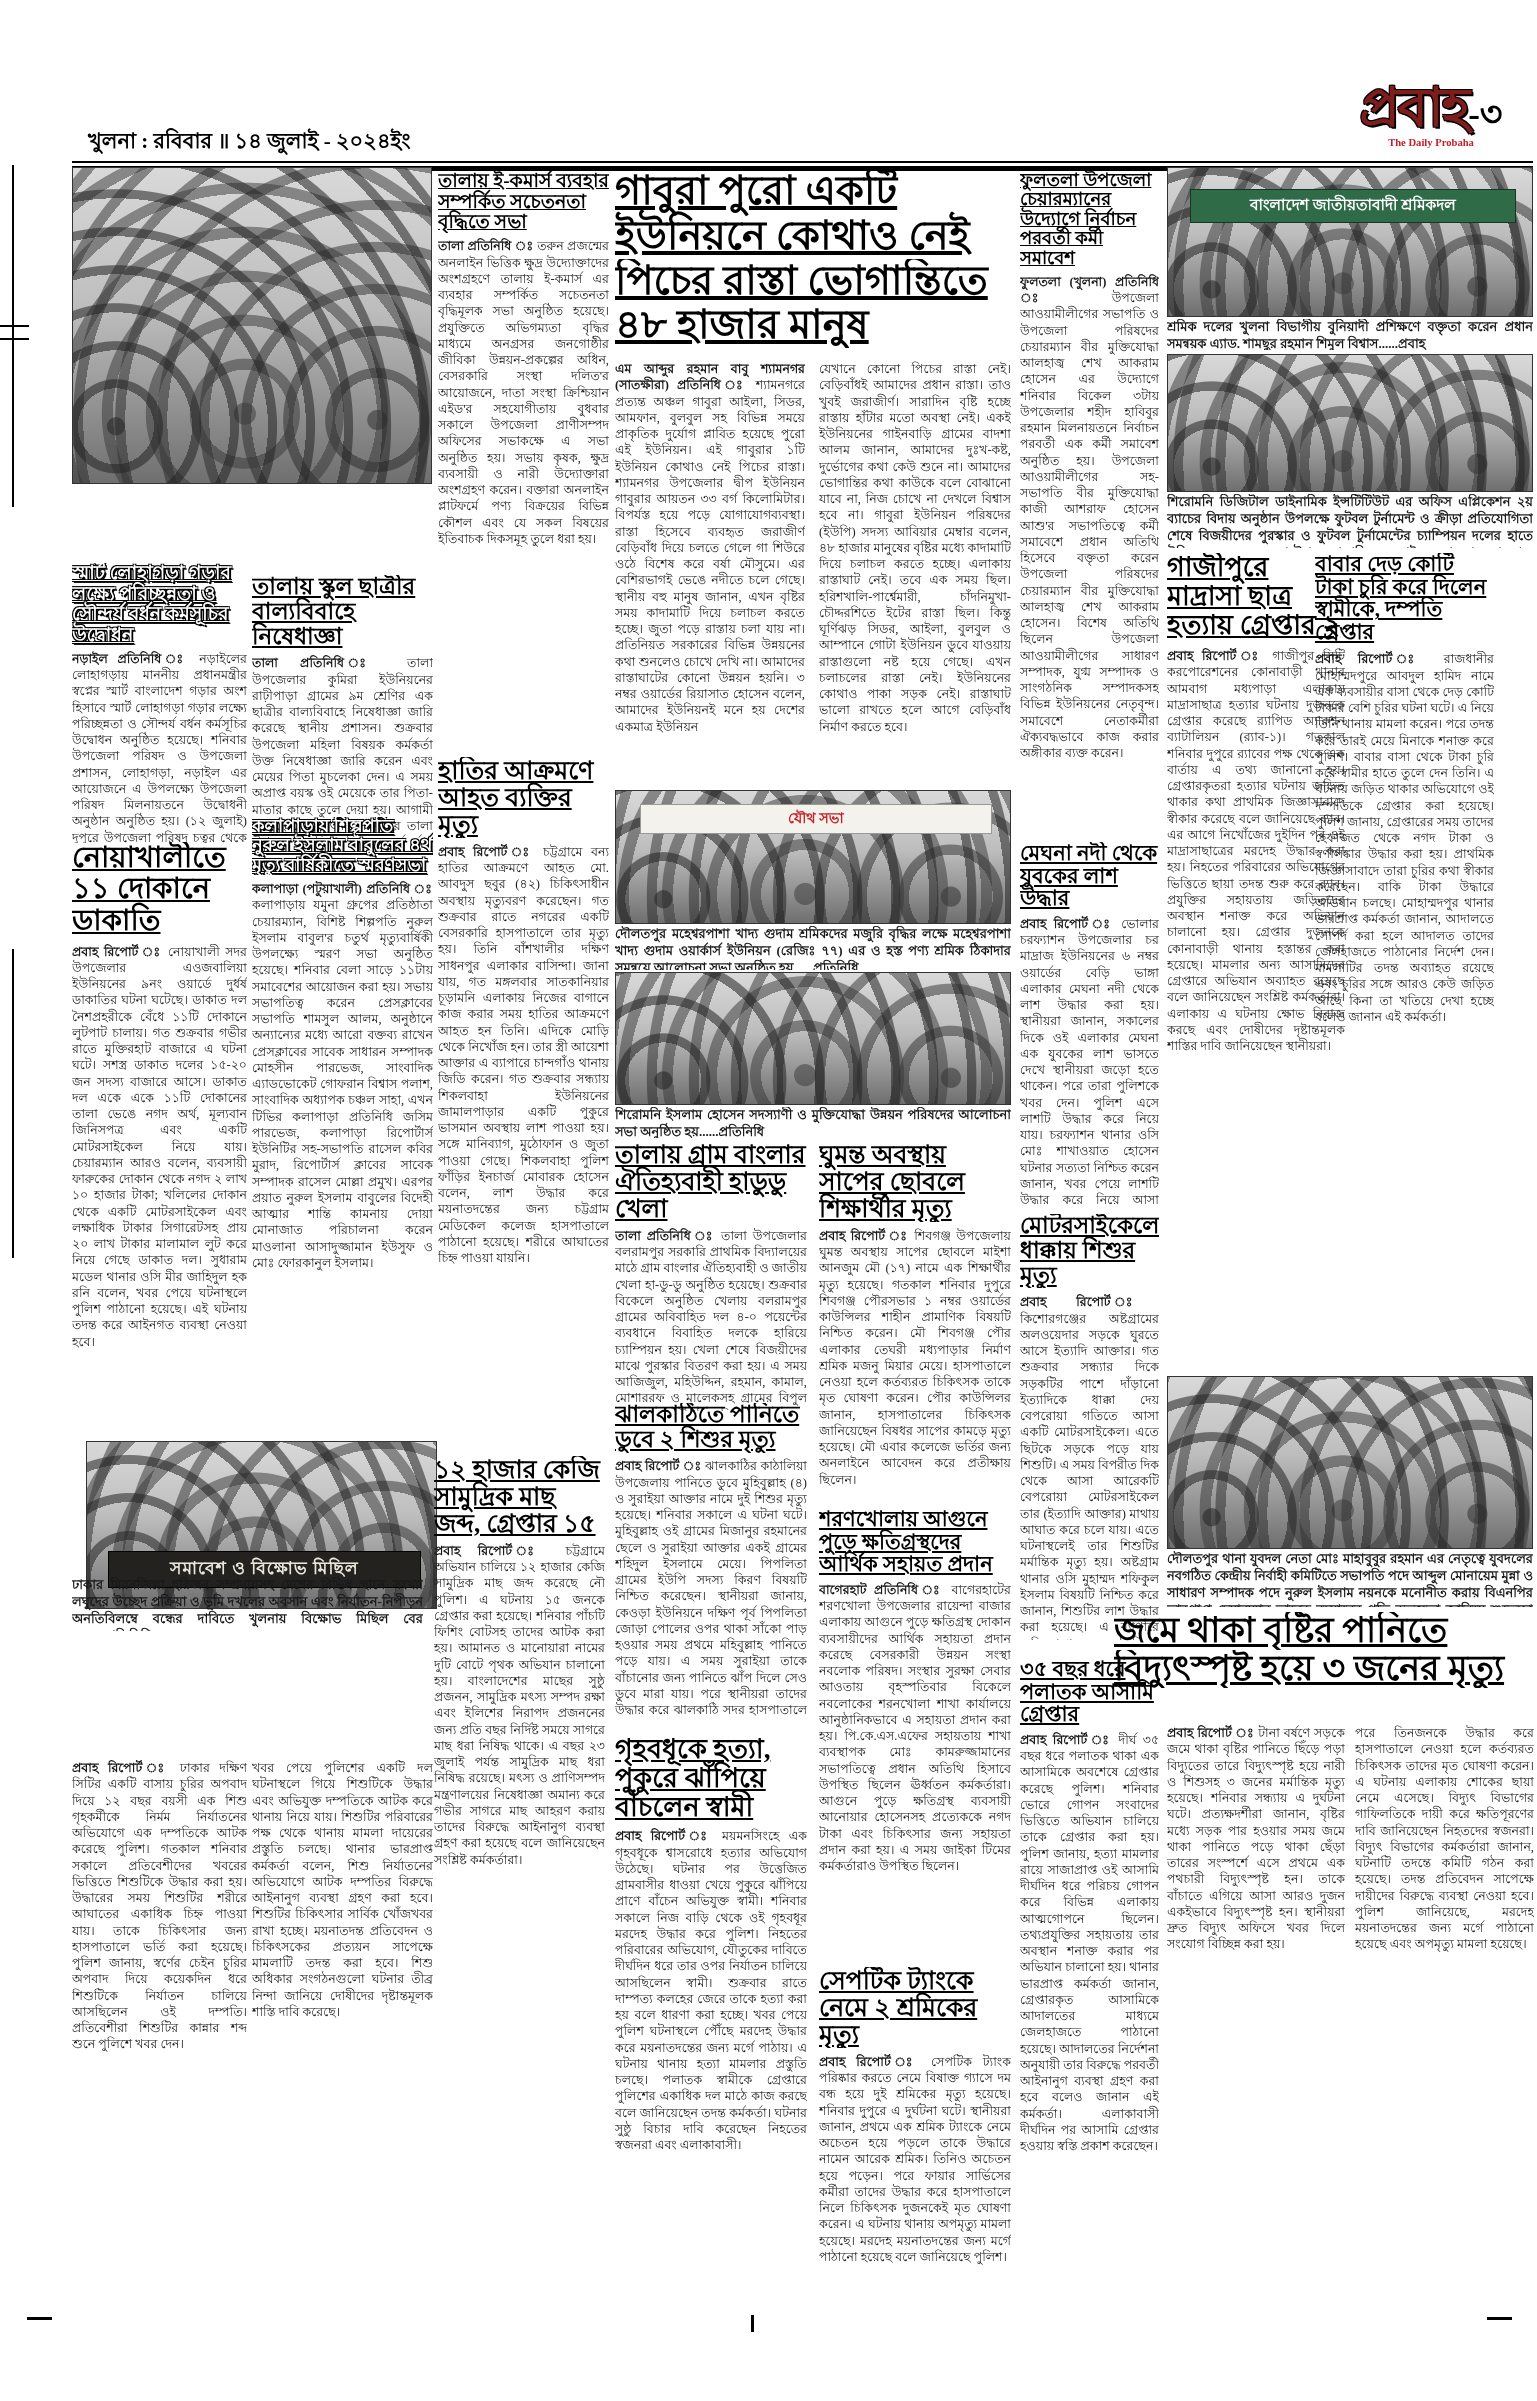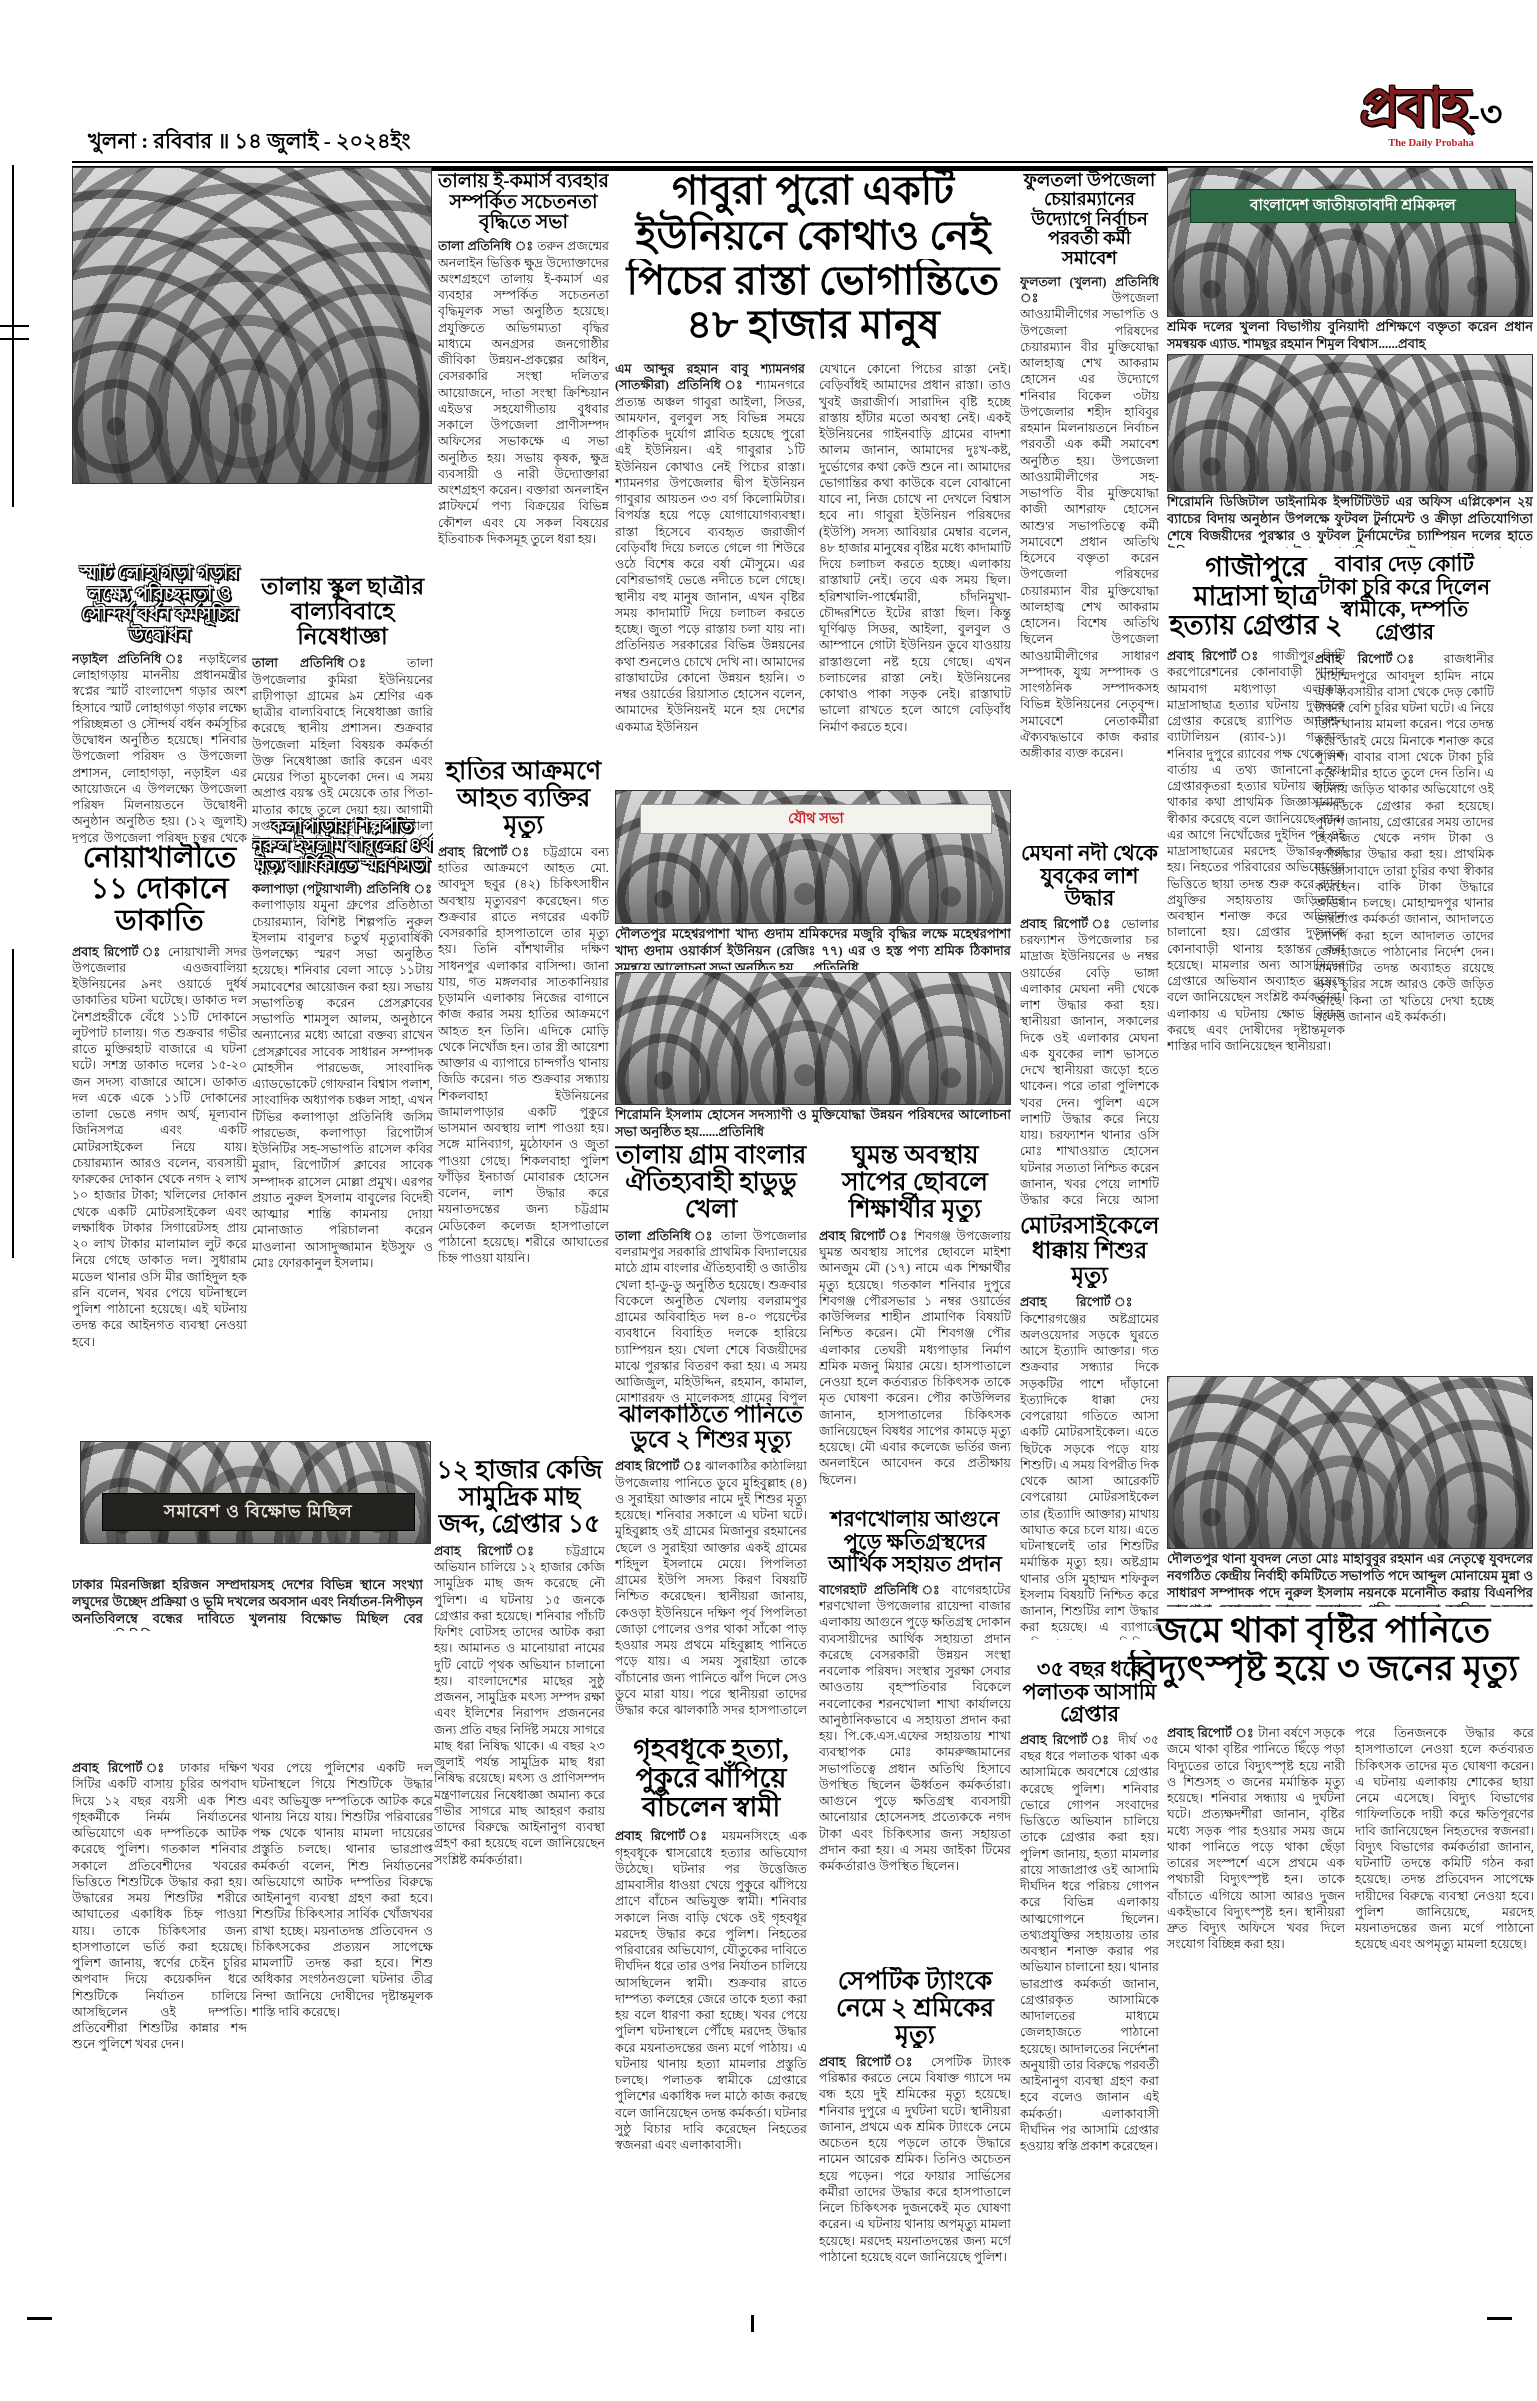--- a/index.html
+++ b/index.html
@@ -7,21 +7,21 @@
         font-family:"Liberation Serif","DejaVu Serif",serif;color:#1a1a1a;overflow:hidden;}
   .abs{position:absolute;}
   
   .dateline{font-size:21px;font-weight:bold;color:#000;margin-left:13px;}
   .masthead{font-size:54px;font-weight:bold;color:#7f1d1d;line-height:1;
             text-shadow:-1px -1px 0 #000,1px -1px 0 #000,-1px 1px 0 #000,1.9px 1.9px 0 #000;letter-spacing:-1.9px;}
   .masthead-suffix{font-size:35px;font-weight:bold;color:#000;text-shadow:none;letter-spacing:0;}
   .tagline{font-size:10.6px;font-weight:bold;color:#c52127;text-align:center;margin-top:1.9px;}
   .toprule{background:linear-gradient(#000 0 1.9px,#fff 1.9px 4.8px,#000 4.8px 100%);}
   
-  .hd{font-weight:bold;text-align:center;line-height:1.08;color:#000;overflow:hidden;}
+  .hd{font-weight:bold;text-align:left;line-height:1.08;color:#000;overflow:hidden;text-decoration:underline;}
   .hd.outline{color:#fff;text-shadow:-1px -1px 0 #000,1px -1px 0 #000,-1px 1px 0 #000,1px 1px 0 #000,1.9px 1.9px 0 #000;}
   .h44{font-size:40px;line-height:1.12;}
   .h36{font-size:35px;}
   .h30{font-size:29px;}
   .h28{font-size:27px;}
   .h26{font-size:25px;}
   .h24{font-size:23px;}
   .h22{font-size:21px;}
   .h20{font-size:19px;}
   .h19{font-size:18px;}
@@ -78,21 +78,21 @@
   <div class="abs" style="left:252px;top:563px;width:181px;margin-top:12px;">
     <div class="hd h24">তালায় স্কুল ছাত্রীর বাল্যবিবাহে নিষেধাজ্ঞা</div>
     <p class="bd" style="margin:5.8px 0 0;height:183px;"><b>তালা প্রতিনিধি ঃ</b> <span>তালা উপজেলার কুমিরা ইউনিয়নের রাঢ়ীপাড়া গ্রামের ৯ম শ্রেণির এক ছাত্রীর বাল্যবিবাহে নিষেধাজ্ঞা জারি করেছে স্থানীয় প্রশাসন। শুক্রবার উপজেলা মহিলা বিষয়ক কর্মকর্তা উক্ত নিষেধাজ্ঞা জারি করেন এবং মেয়ের পিতা মুচলেকা দেন। এ সময় অপ্রাপ্ত বয়স্ক ওই মেয়েকে তার পিতা-মাতার কাছে তুলে দেয়া হয়। আগামী সপ্তাহে মেয়ের অভিভাবকদের তালা উপজেলা মহিলা বিষয়ক কর্মকর্তার কার্যালয়ে হাজির হতে বলা হয়েছে।</span></p>
   </div>
 
   <div class="abs" style="left:252px;top:817px;width:181px;">
     <div class="hd h19 outline">কলাপাড়ায় শিল্পপতি নুরুল ইসলাম বাবুলের ৪র্থ মৃত্যু বার্ষিকীতে স্মরণসভা</div>
     <p class="bd" style="margin:5.8px 0 0;height:557px;"><b>কলাপাড়া (পটুয়াখালী) প্রতিনিধি ঃ</b> <span>কলাপাড়ায় যমুনা গ্রুপের প্রতিষ্ঠাতা চেয়ারম্যান, বিশিষ্ট শিল্পপতি নুরুল ইসলাম বাবুল'র চতুর্থ মৃত্যুবার্ষিকী উপলক্ষ্যে স্মরণ সভা অনুষ্ঠিত হয়েছে। শনিবার বেলা সাড়ে ১১টায় সমাবেশের আয়োজন করা হয়। সভায় সভাপতিত্ব করেন প্রেসক্লাবের সভাপতি শামসুল আলম, অনুষ্ঠানে অন্যান্যের মধ্যে আরো বক্তব্য রাখেন প্রেসক্লাবের সাবেক সাধারন সম্পাদক মোহসীন পারভেজ, সাংবাদিক এ্যাডভোকেট গোফরান বিশ্বাস পলাশ, সাংবাদিক অধ্যাপক চঞ্চল সাহা, এখন টিভির কলাপাড়া প্রতিনিধি জসিম পারভেজ, কলাপাড়া রিপোর্টার্স ইউনিটির সহ-সভাপতি রাসেল কবির মুরাদ, রিপোর্টার্স ক্লাবের সাবেক সম্পাদক রাসেল মোল্লা প্রমুখ। এরপর প্রয়াত নুরুল ইসলাম বাবুলের বিদেহী আত্মার শান্তি কামনায় দোয়া মোনাজাত পরিচালনা করেন মাওলানা আসাদুজ্জামান ইউসুফ ও মোঃ ফোরকানুল ইসলাম।</span></p>
   </div>
 
-  <div class="abs photo" style="left:80px;top:1441px;width:351px;height:103px;">
+  <div class="abs photo" style="left:86px;top:1441px;width:351px;height:168px;">
     <div class="banner dark">সমাবেশ ও বিক্ষোভ মিছিল</div>
   </div>
   <div class="abs cap" style="left:72px;top:1577px;width:351px;height:54px;">ঢাকার মিরনজিল্লা হরিজন সম্প্রদায়সহ দেশের বিভিন্ন স্থানে সংখ্যা লঘুদের উচ্ছেদ প্রক্রিয়া ও ভূমি দখলের অবসান এবং নির্যাতন-নিপীড়ন অনতিবিলম্বে বন্ধের দাবিতে খুলনায় বিক্ষোভ মিছিল বের হয়......প্রতিনিধি</div>
   <p class="abs bd" style="left:72px;top:1760px;width:175px;height:546px;margin:0;"><b>প্রবাহ রিপোর্ট ঃ</b> <span>ঢাকার দক্ষিণ সিটির একটি বাসায় চুরির অপবাদ দিয়ে ১২ বছর বয়সী এক শিশু গৃহকর্মীকে নির্মম নির্যাতনের অভিযোগে এক দম্পতিকে আটক করেছে পুলিশ। গতকাল শনিবার সকালে প্রতিবেশীদের খবরের ভিত্তিতে শিশুটিকে উদ্ধার করা হয়। উদ্ধারের সময় শিশুটির শরীরে আঘাতের একাধিক চিহ্ন পাওয়া যায়। তাকে চিকিৎসার জন্য হাসপাতালে ভর্তি করা হয়েছে। পুলিশ জানায়, স্বর্ণের চেইন চুরির অপবাদ দিয়ে কয়েকদিন ধরে শিশুটিকে নির্যাতন চালিয়ে আসছিলেন ওই দম্পতি। প্রতিবেশীরা শিশুটির কান্নার শব্দ শুনে পুলিশে খবর দেন।</span></p>
   <p class="abs bd" style="left:252px;top:1760px;width:181px;height:546px;margin:0;">খবর পেয়ে পুলিশের একটি দল ঘটনাস্থলে গিয়ে শিশুটিকে উদ্ধার এবং অভিযুক্ত দম্পতিকে আটক করে থানায় নিয়ে যায়। শিশুটির পরিবারের পক্ষ থেকে থানায় মামলা দায়েরের প্রস্তুতি চলছে। থানার ভারপ্রাপ্ত কর্মকর্তা বলেন, শিশু নির্যাতনের অভিযোগে আটক দম্পতির বিরুদ্ধে আইনানুগ ব্যবস্থা গ্রহণ করা হবে। শিশুটির চিকিৎসার সার্বিক খোঁজখবর রাখা হচ্ছে। ময়নাতদন্ত প্রতিবেদন ও চিকিৎসকের প্রত্যয়ন সাপেক্ষে মামলাটি তদন্ত করা হবে। শিশু অধিকার সংগঠনগুলো ঘটনার তীব্র নিন্দা জানিয়ে দোষীদের দৃষ্টান্তমূলক শাস্তি দাবি করেছে।</p>
 
   <div class="abs" style="left:438px;top:171px;width:171px;">
     <div class="hd h21 h20">তালায় ই-কমার্স ব্যবহার সম্পর্কিত সচেতনতা বৃদ্ধিতে সভা</div>
     <p class="bd" style="margin:5.8px 0 0;height:500px;"><b>তালা প্রতিনিধি ঃ</b> <span>তরুন প্রজন্মের অনলাইন ভিত্তিক ক্ষুদ্র উদ্যোক্তাদের অংশগ্রহণে তালায় ই-কমার্স এর ব্যবহার সম্পর্কিত সচেতনতা বৃদ্ধিমূলক সভা অনুষ্ঠিত হয়েছে। প্রযুক্তিতে অভিগম্যতা বৃদ্ধির মাধ্যমে অনগ্রসর জনগোষ্ঠীর জীবিকা উন্নয়ন-প্রকল্পের অধিন, বেসরকারি সংস্থা দলিত'র আয়োজনে, দাতা সংস্থা ক্রিশ্চিয়ান এইড'র সহযোগীতায় বুধবার সকালে উপজেলা প্রাণীসম্পদ অফিসের সভাকক্ষে এ সভা অনুষ্ঠিত হয়। সভায় কৃষক, ক্ষুদ্র ব্যবসায়ী ও নারী উদ্যোক্তারা অংশগ্রহণ করেন। বক্তারা অনলাইন প্লাটফর্মে পণ্য বিক্রয়ের বিভিন্ন কৌশল এবং যে সকল বিষয়ের ইতিবাচক দিকসমূহ তুলে ধরা হয়।</span></p>
   </div>

